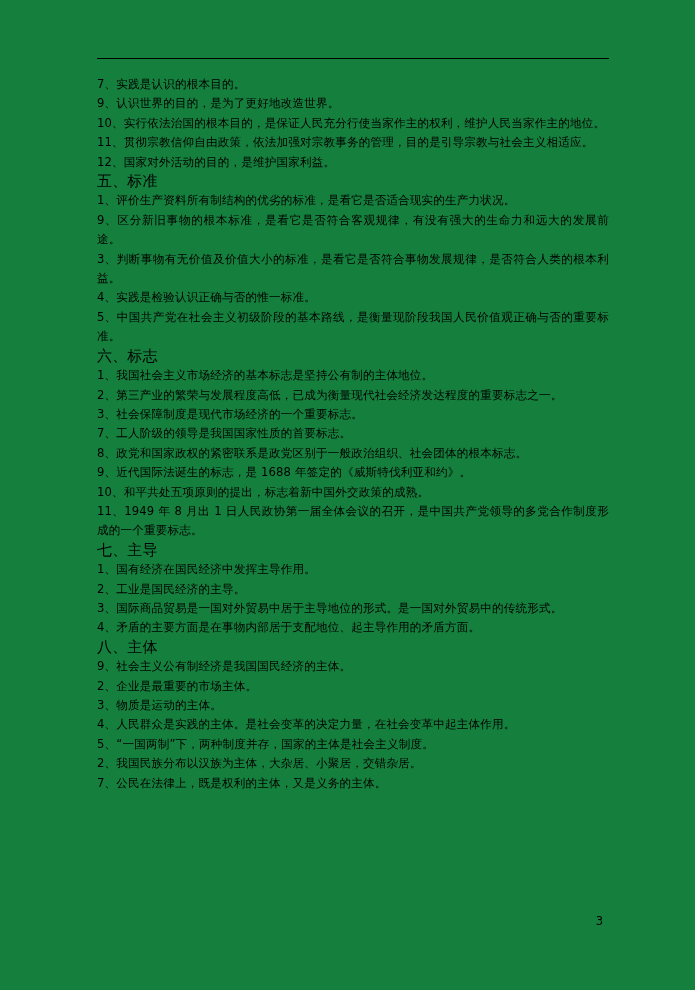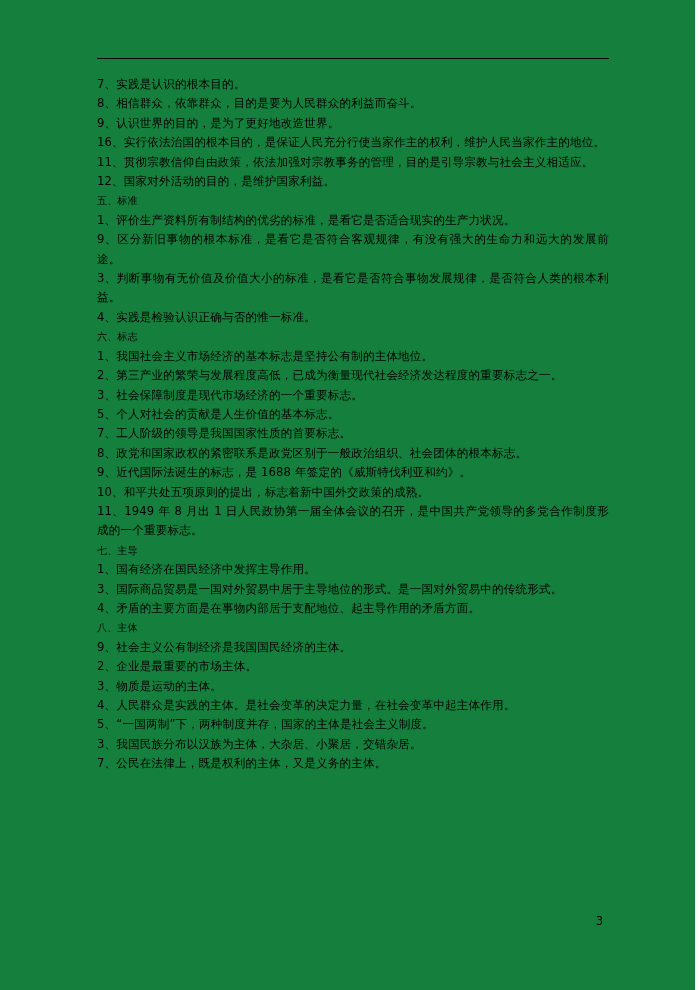--- a/index.html
+++ b/index.html
@@ -36,21 +36,21 @@
     line-height: 19.4px;
     color: #000000;
     text-align: justify;
     text-justify: inter-ideograph;
     letter-spacing: 0.15px;
     margin: 0;
     white-space: pre-wrap;
     word-break: break-all;
   }
   .heading {
-    font-size: 10px;
+    font-size: 15px;
     line-height: 19.4px;
     color: #000000;
     margin: 0;
     letter-spacing: 0.15px;
   }
   .page-number {
     position: absolute;
     right: 92px;
     bottom: 62px;
     font-size: 11.5px;
@@ -60,50 +60,50 @@
 </style>
 </head>
 <body>
 
 <div class="page">
 
   <div class="page-body">
     <div class="top-rule"></div>
     <div id="content">
         <p class="line">7、实践是认识的根本目的。</p>
-        <p class="line">8、相信群众，依靠群众，目的是要为人民群众的利益而奋斗。</p>
         <p class="line">9、认识世界的目的，是为了更好地改造世界。</p>
-        <p class="line">16、实行依法治国的根本目的，是保证人民充分行使当家作主的权利，维护人民当家作主的地位。</p>
+        <p class="line">10、实行依法治国的根本目的，是保证人民充分行使当家作主的权利，维护人民当家作主的地位。</p>
         <p class="line">11、贯彻宗教信仰自由政策，依法加强对宗教事务的管理，目的是引导宗教与社会主义相适应。</p>
         <p class="line">12、国家对外活动的目的，是维护国家利益。</p>
         <p class="heading">五、标准</p>
         <p class="line">1、评价生产资料所有制结构的优劣的标准，是看它是否适合现实的生产力状况。</p>
         <p class="line">9、区分新旧事物的根本标准，是看它是否符合客观规律，有没有强大的生命力和远大的发展前途。</p>
         <p class="line">3、判断事物有无价值及价值大小的标准，是看它是否符合事物发展规律，是否符合人类的根本利益。</p>
         <p class="line">4、实践是检验认识正确与否的惟一标准。</p>
+        <p class="line">5、中国共产党在社会主义初级阶段的基本路线，是衡量现阶段我国人民价值观正确与否的重要标准。</p>
         <p class="heading">六、标志</p>
         <p class="line">1、我国社会主义市场经济的基本标志是坚持公有制的主体地位。</p>
         <p class="line">2、第三产业的繁荣与发展程度高低，已成为衡量现代社会经济发达程度的重要标志之一。</p>
         <p class="line">3、社会保障制度是现代市场经济的一个重要标志。</p>
-        <p class="line">5、个人对社会的贡献是人生价值的基本标志。</p>
         <p class="line">7、工人阶级的领导是我国国家性质的首要标志。</p>
         <p class="line">8、政党和国家政权的紧密联系是政党区别于一般政治组织、社会团体的根本标志。</p>
         <p class="line">9、近代国际法诞生的标志，是 1688 年签定的《威斯特伐利亚和约》。</p>
         <p class="line">10、和平共处五项原则的提出，标志着新中国外交政策的成熟。</p>
         <p class="line">11、1949 年 8 月出 1 日人民政协第一届全体会议的召开，是中国共产党领导的多党合作制度形成的一个重要标志。</p>
         <p class="heading">七、主导</p>
         <p class="line">1、国有经济在国民经济中发挥主导作用。</p>
+        <p class="line">2、工业是国民经济的主导。</p>
         <p class="line">3、国际商品贸易是一国对外贸易中居于主导地位的形式。是一国对外贸易中的传统形式。</p>
         <p class="line">4、矛盾的主要方面是在事物内部居于支配地位、起主导作用的矛盾方面。</p>
         <p class="heading">八、主体</p>
         <p class="line">9、社会主义公有制经济是我国国民经济的主体。</p>
         <p class="line">2、企业是最重要的市场主体。</p>
         <p class="line">3、物质是运动的主体。</p>
         <p class="line">4、人民群众是实践的主体。是社会变革的决定力量，在社会变革中起主体作用。</p>
         <p class="line">5、“一国两制”下，两种制度并存，国家的主体是社会主义制度。</p>
-        <p class="line">3、我国民族分布以汉族为主体，大杂居、小聚居，交错杂居。</p>
+        <p class="line">2、我国民族分布以汉族为主体，大杂居、小聚居，交错杂居。</p>
         <p class="line">7、公民在法律上，既是权利的主体，又是义务的主体。</p>
       </div>
   </div>
 
   <div class="page-number">3</div>
 
 </div>
 
 </body></html>

